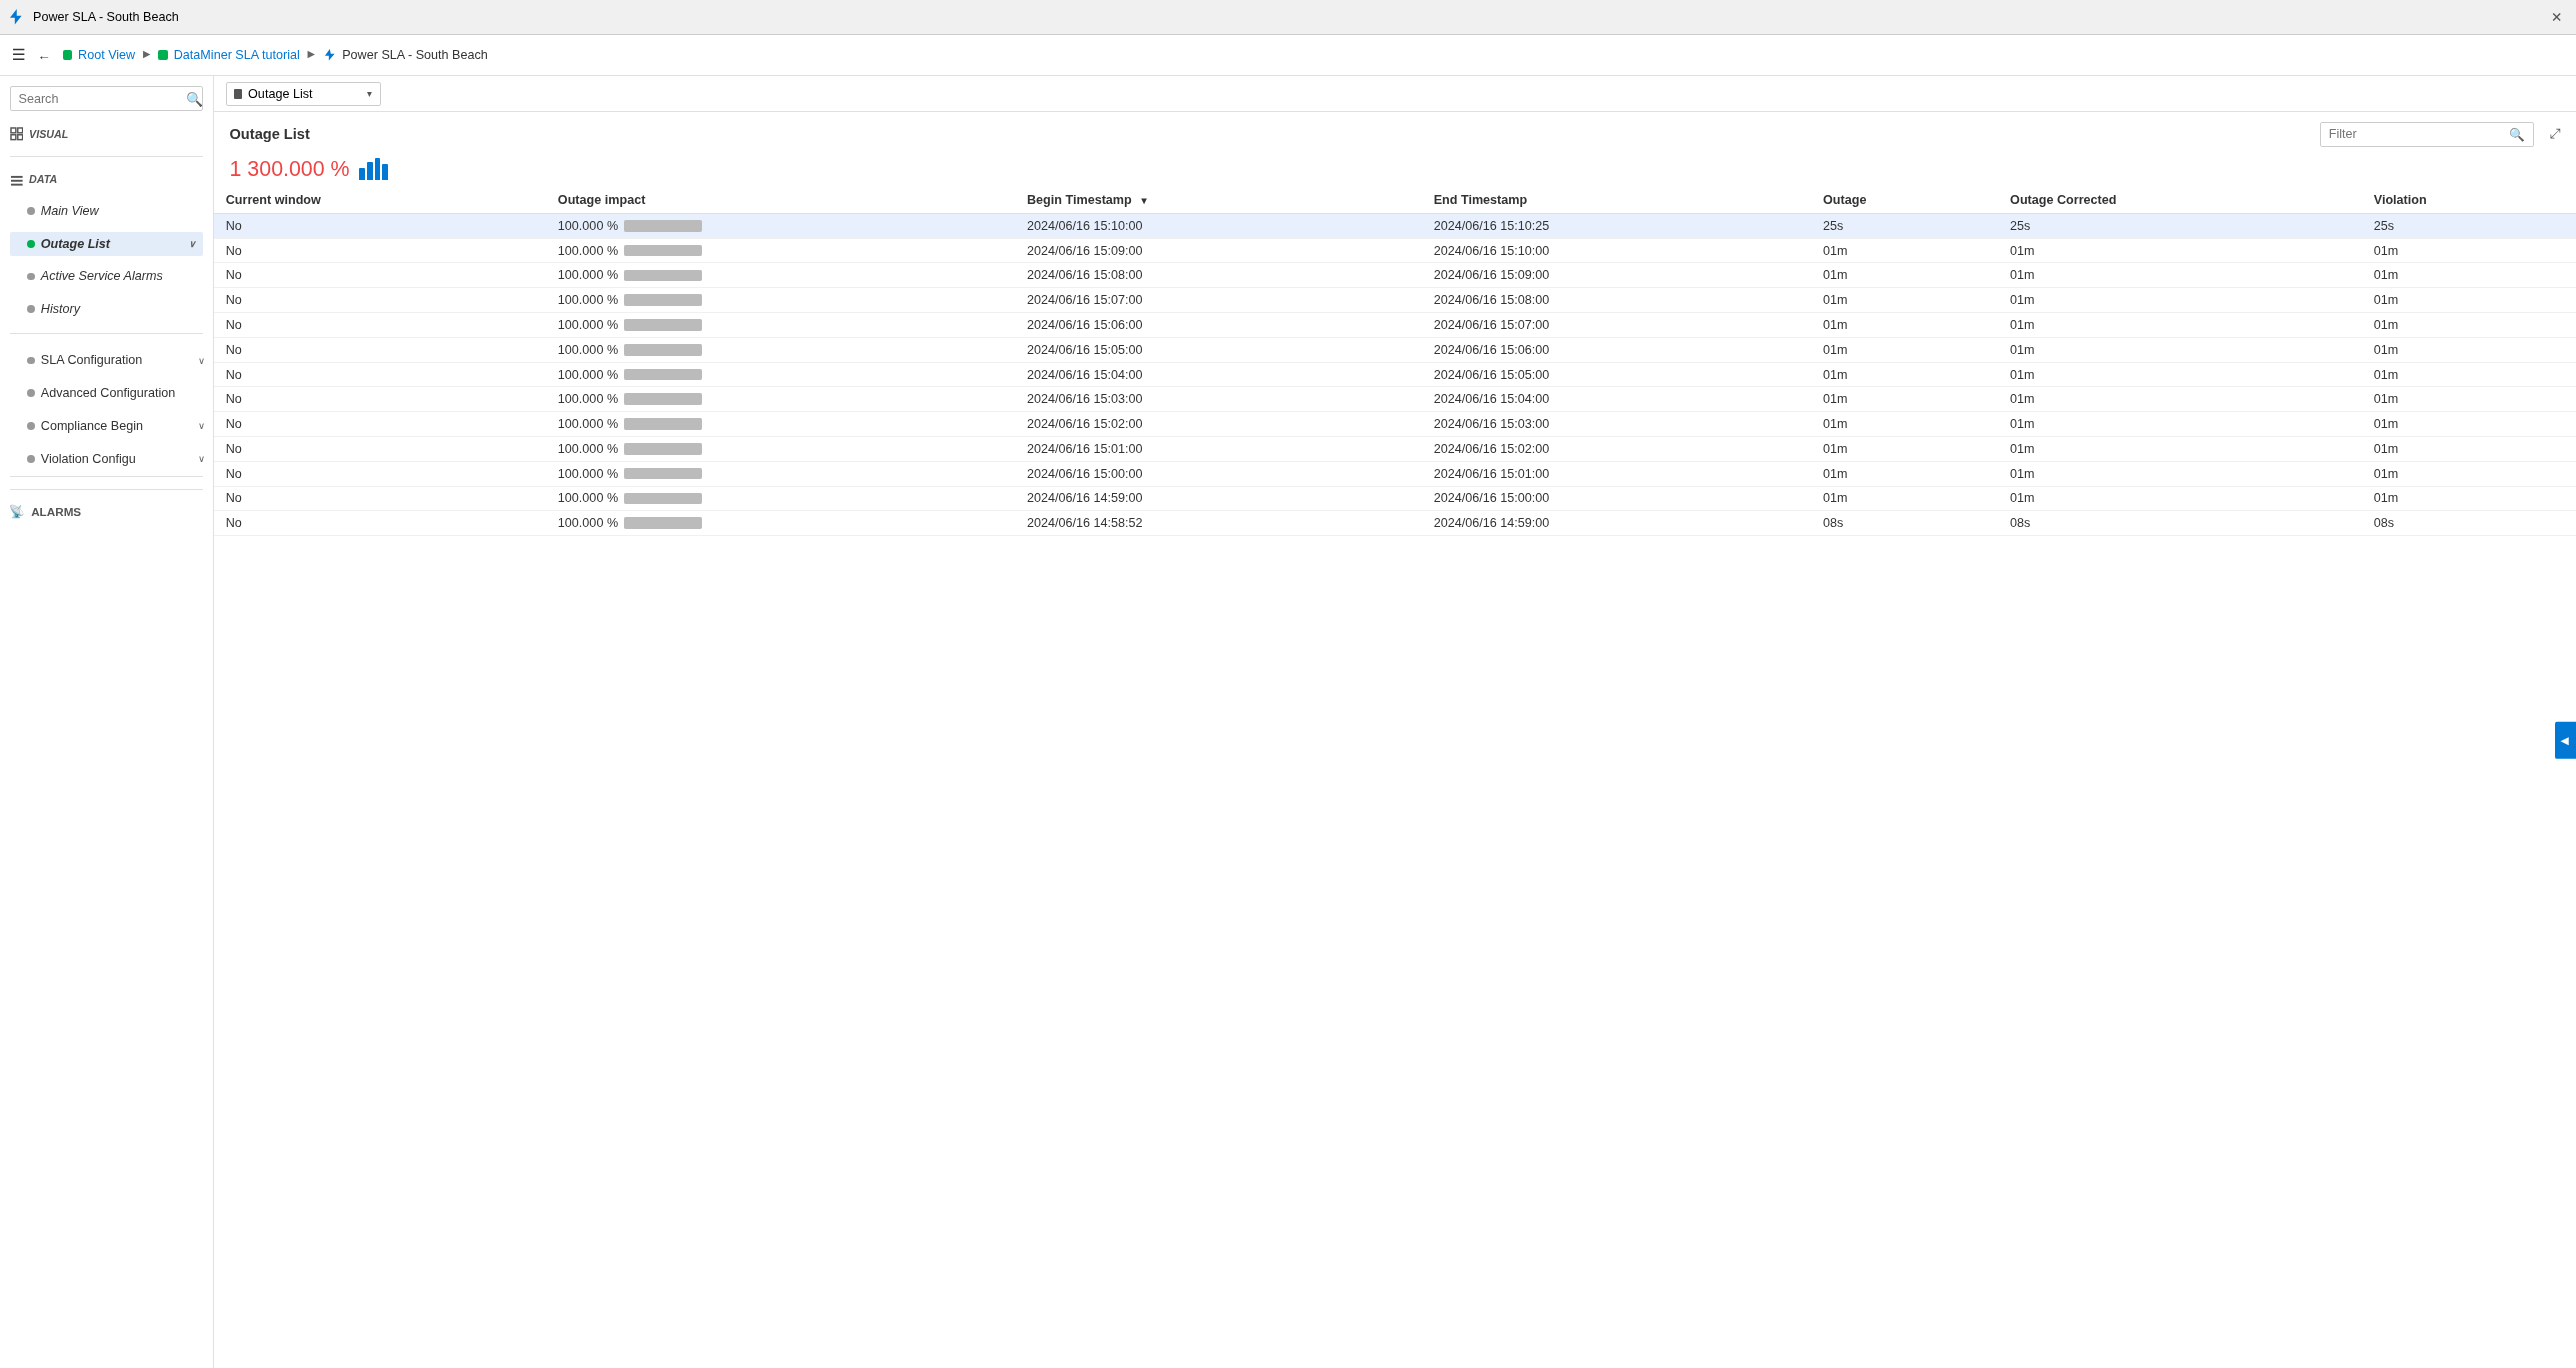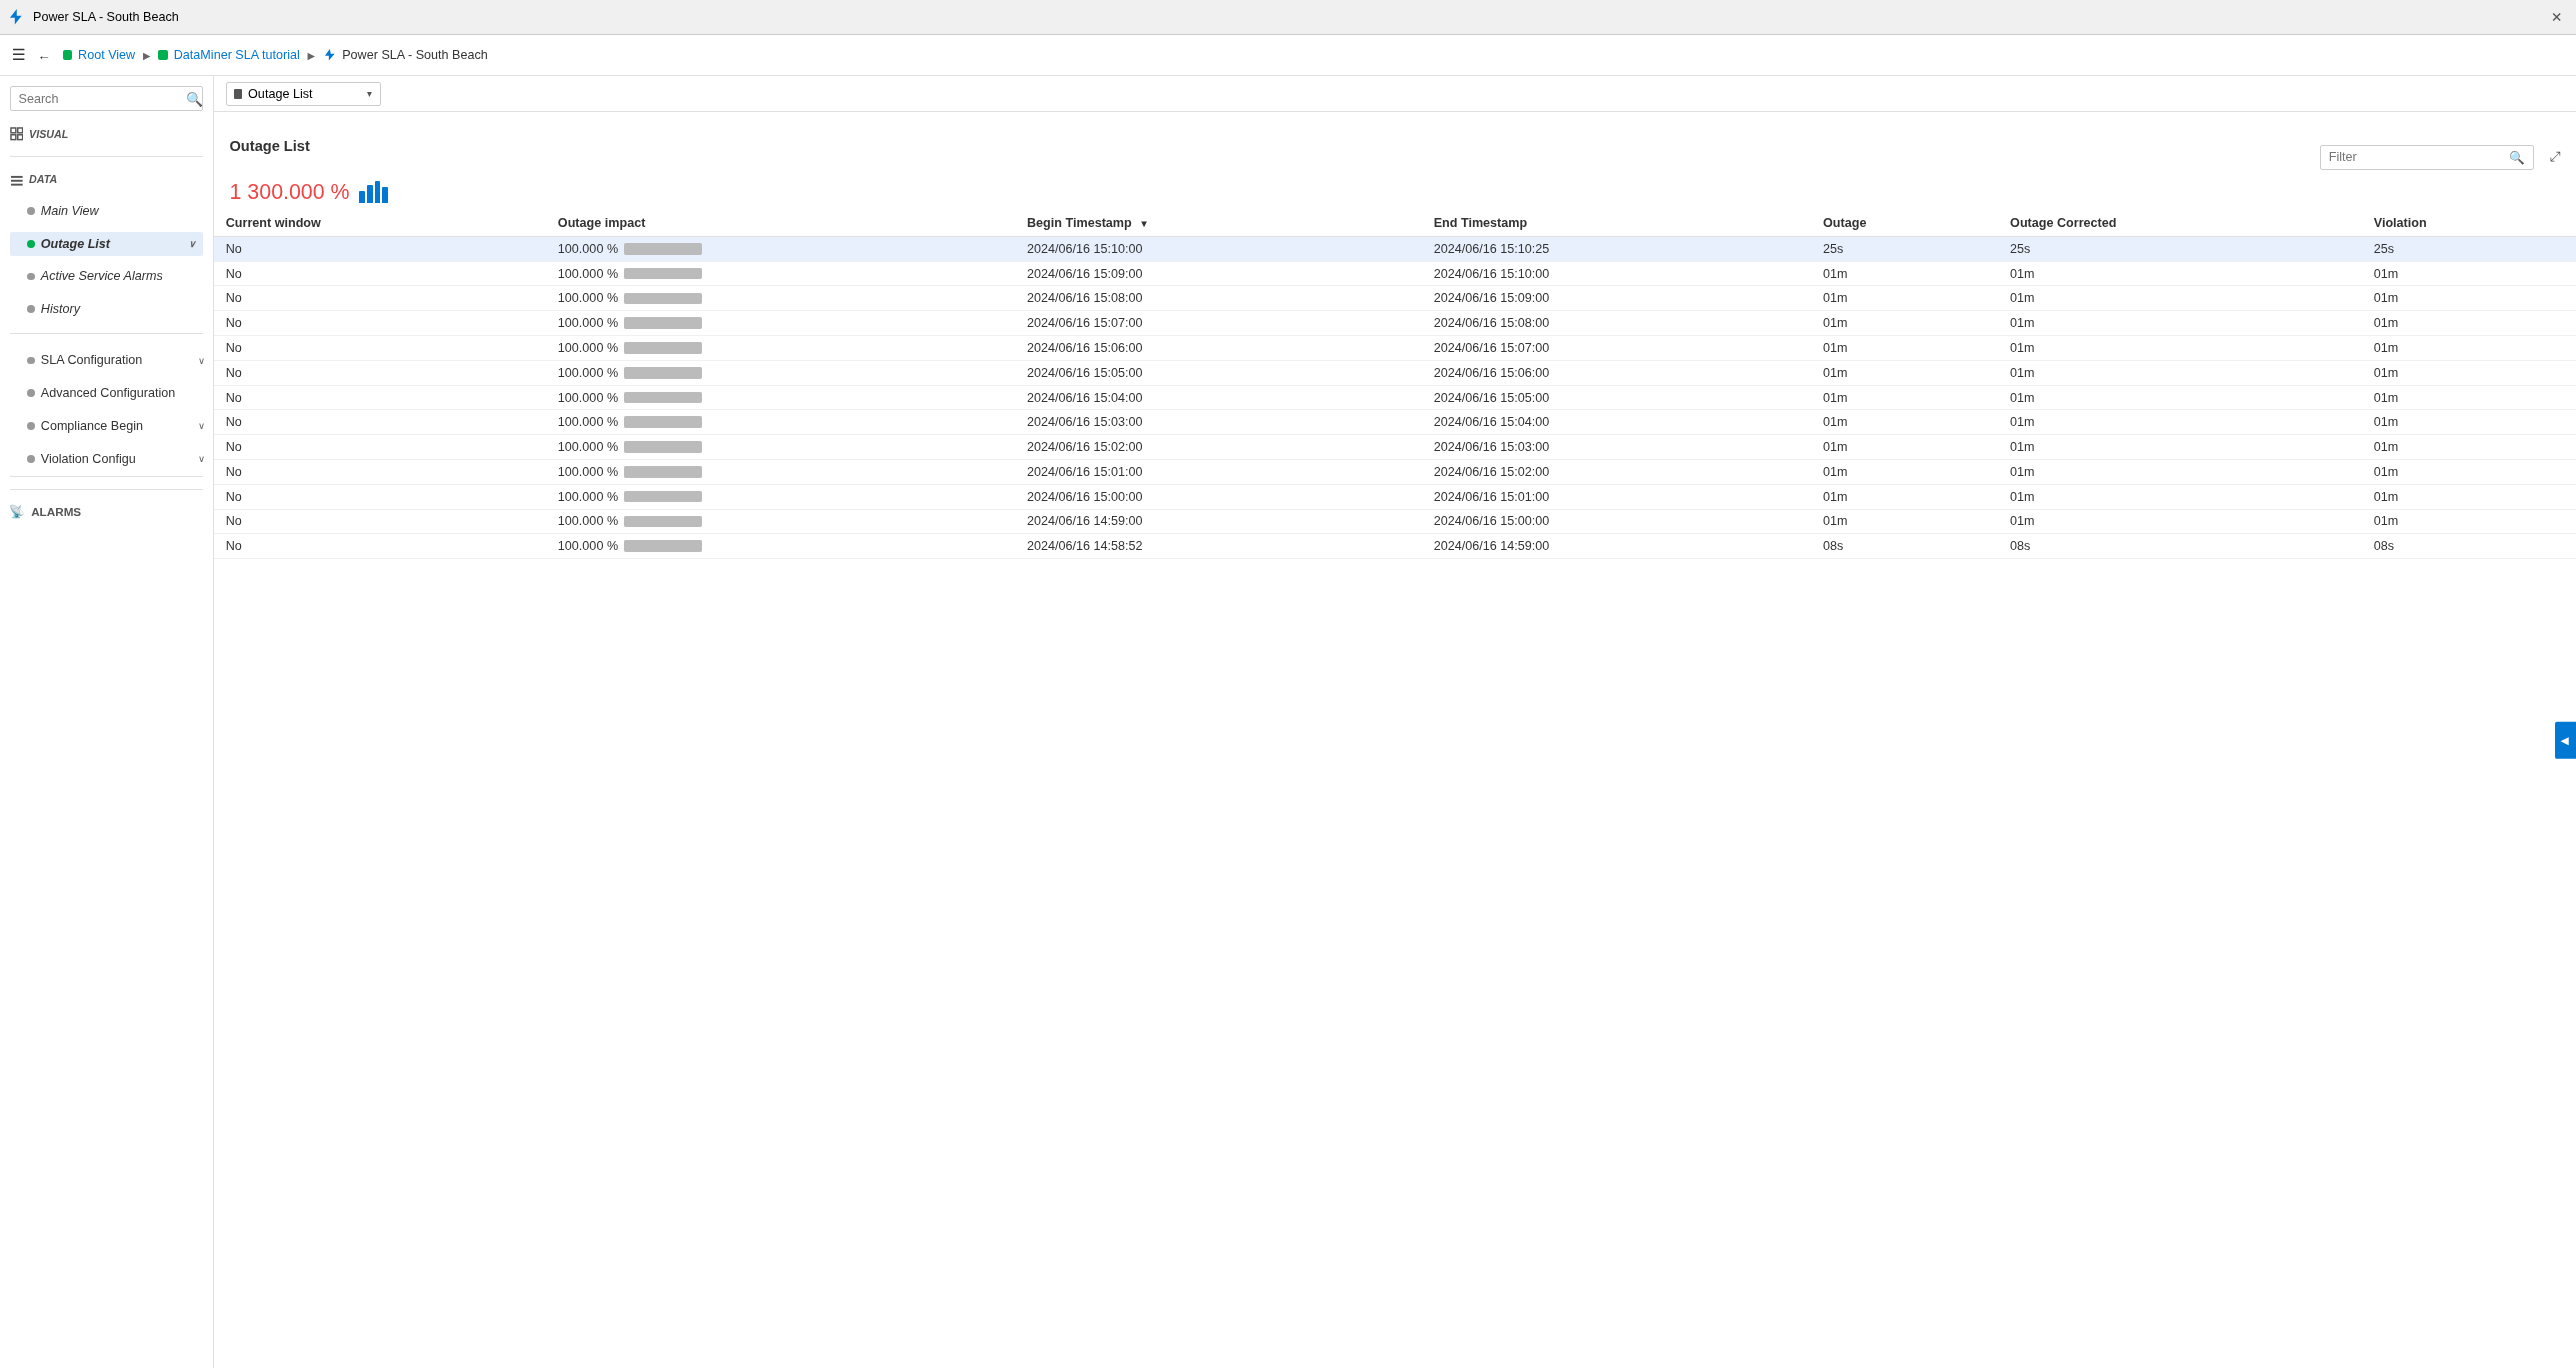--- a/index.html
+++ b/index.html
@@ -13,21 +13,21 @@
     .title-bar-title { font-size: 12.6px; font-weight: 500; flex: 1; }
     .title-bar-close { cursor: pointer; font-size: 13.6px; color: #555; padding: 1.9px 5.8px; }
 
     
     .nav-bar {
       display: flex; align-items: center; background: white; padding: 0 11.7px; height: 41px;
       border-bottom: 1px solid #e0e0e0; gap: 11.7px;
     }
     .nav-hamburger { font-size: 15.5px; cursor: pointer; color: #333; }
     .nav-back { font-size: 13.6px; cursor: pointer; color: #333; }
-    .nav-breadcrumb { display: flex; align-items: center; gap: 7.8px; font-size: 12.6px; }
+    .nav-breadcrumb { display: flex; gap: 7.8px; font-size: 12.6px; }
     .nav-breadcrumb-item { display: flex; align-items: center; gap: 5.8px; color: #0078d4; cursor: pointer; }
     .nav-breadcrumb-item.active { color: #333; cursor: default; }
     .nav-breadcrumb-sep { color: #666; font-size: 9.7px; }
     .nav-green-dot { width: 9.7px; height: 9.7px; background: #00b050; border-radius: 1.9px; display: inline-block; }
 
     
     .main-layout { display: flex; flex: 1; overflow: hidden; }
 
     
     .sidebar {
@@ -260,21 +260,21 @@
         <span class="dropdown-selector-dot"></span>
         <span class="dropdown-selector-label">Outage List</span>
         <span class="dropdown-selector-arrow">▾</span>
       </div>
     </div>
 
     <div class="content-wrapper">
 
       <div class="content-header">
         <span class="content-title">Outage List</span>
-        <div style="display:flex;align-items:center;gap:7.8px;margin-top:23px;">
+        <div style="display:flex;align-items:center;gap:7.8px;">
           <div class="filter-box">
             <input type="text" placeholder="Filter" style="">
             <span class="filter-icon">🔍</span>
           </div>
           <span class="expand-icon">⤢</span>
         </div>
       </div>
 
       <div class="big-number-row">
         <span class="big-number">1 300.000 %</span>

